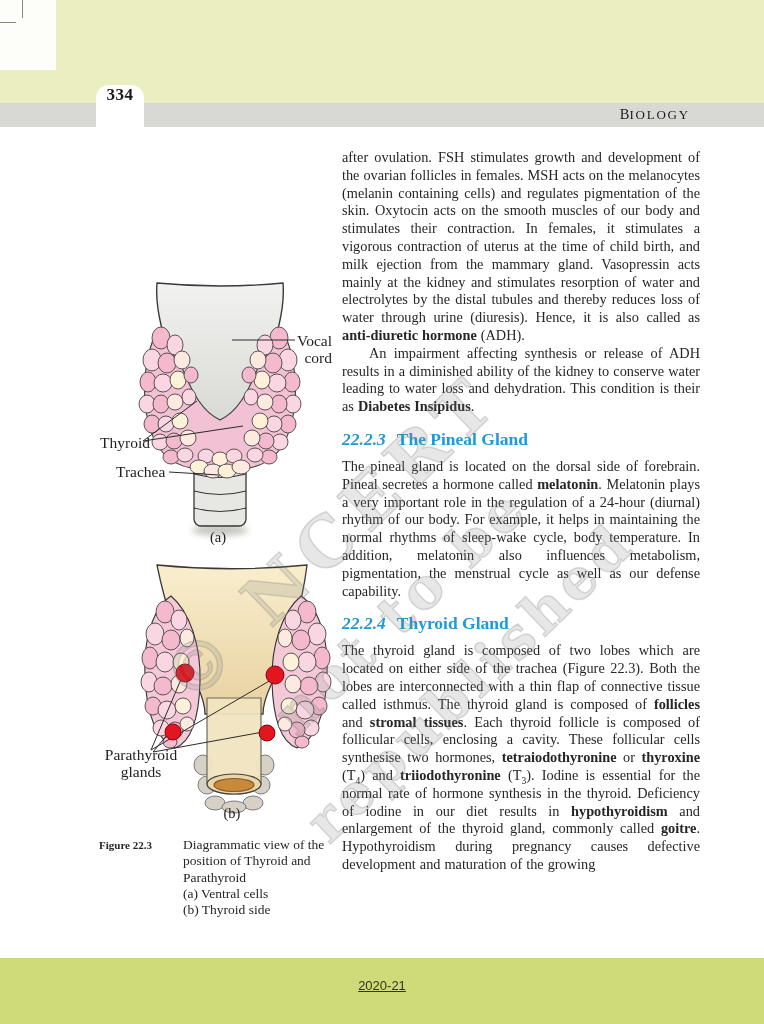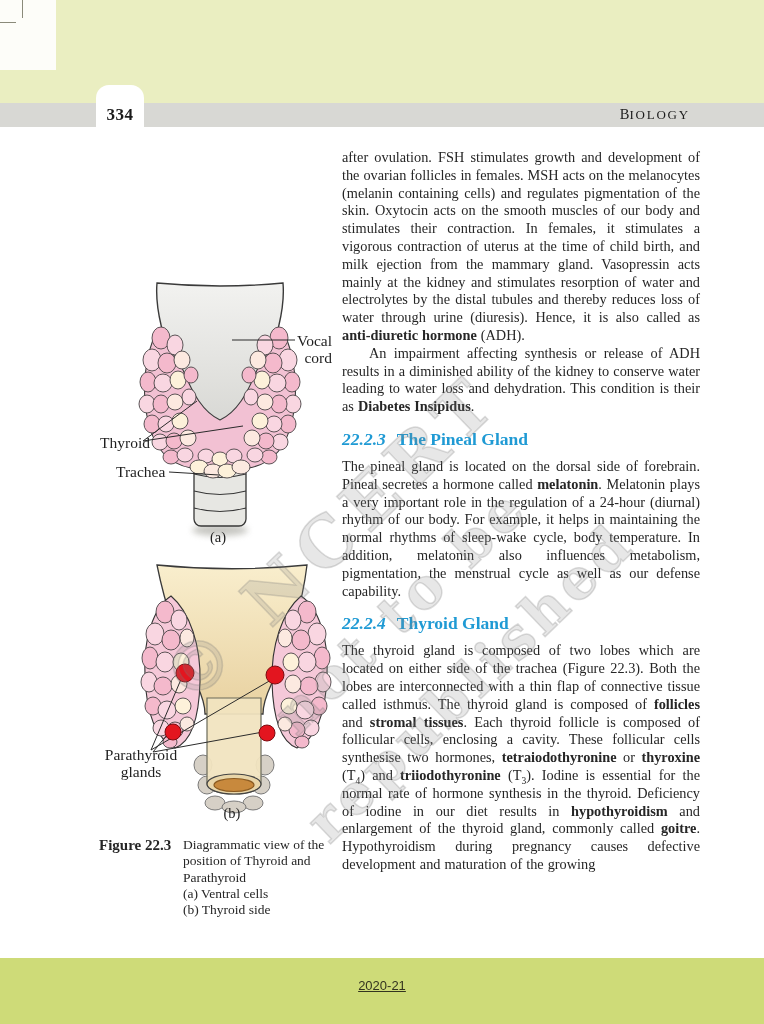--- a/index.html
+++ b/index.html
@@ -5,39 +5,39 @@
   html,body{margin:0;padding:0;background:#888;}
   .page{position:relative;width:764px;height:1024px;background:#ffffff;overflow:hidden;
         font-family:"Liberation Serif",serif;color:#262626;}
   
   .band-top{position:absolute;left:0;top:0;width:764px;height:103px;background:#eaeec1;}
   .corner-white{position:absolute;left:0;top:0;width:56px;height:70px;background:#fdfdf9;}
   .cropmark-v{position:absolute;left:22px;top:0;width:1px;height:18px;background:#8a8a7a;}
   .cropmark-h{position:absolute;left:0;top:22px;width:16px;height:1px;background:#8a8a7a;}
   .header-bar{position:absolute;left:0;top:103px;width:764px;height:24px;background:#d8d8d4;}
   .page-tab{position:absolute;left:96px;top:85px;width:48px;height:42px;background:#ffffff;
-            border-radius:13px 13px 0 0;display:flex;align-items:flex-end;justify-content:center;}
+            border-radius:13px 13px 0 0;display:flex;align-items:flex-start;justify-content:center;}
   .page-num{font-weight:bold;font-size:17px;letter-spacing:0.5px;color:#1a1a1a;padding-bottom:2px;}
   .header-right{position:absolute;right:74px;top:105px;color:#1c1c1c;white-space:nowrap;}
   .hr-initial{font-size:14.5px;}
   .hr-rest{font-size:13px;letter-spacing:1.8px;margin-top:8px;}
   
   .rightcol{position:absolute;left:342px;top:149px;width:358px;}
   .rightcol p{margin:0;font-size:14.3px;line-height:17.8px;text-align:justify;word-spacing:0.4px;}
   .rightcol p.indent{text-indent:27px;}
   .rightcol sub{font-size:9.5px;line-height:0;}
   h3.sec{margin:13px 0 9px 0;font-size:17.5px;line-height:20px;font-weight:bold;color:#1f9ad4;}
   h3.sec .section-num{margin-right:11px;font-style:italic;}
   
   .fig-a{position:absolute;left:95px;top:276px;}
   .fig-b{position:absolute;left:95px;top:560px;}
   .fig-label{font-family:"Liberation Serif",serif;font-size:15.5px;fill:#1f1f1f;}
   .fig-sub{font-family:"Liberation Serif",serif;font-size:14.5px;fill:#1f1f1f;}
   .caption{position:absolute;left:99px;top:837px;width:258px;display:flex;}
-  .caption-label{font-weight:bold;font-size:15px;line-height:16.3px;width:84px;flex:0 0 84px;}
+  .caption-label{font-weight:bold;font-size:11px;line-height:16.3px;width:84px;flex:0 0 84px;}
   .caption-lines div{font-size:13.5px;line-height:16.3px;}
   
   .c1{fill:#f4b9cc}.c2{fill:#f9d6e1}.c3{fill:#fce9e0}.c4{fill:#fdf1da}
   .gcell{fill:#cfc8bd}
   
   .watermark{position:absolute;left:70px;top:460px;width:660px;transform:rotate(-44deg);
              text-align:center;pointer-events:none;z-index:9;font-family:"DejaVu Serif",serif;
              font-weight:bold;color:rgba(135,135,135,0.20);
              -webkit-text-stroke:1.5px rgba(120,120,120,0.25);}
   .wm1{font-size:68px;letter-spacing:10px;line-height:100px;}

